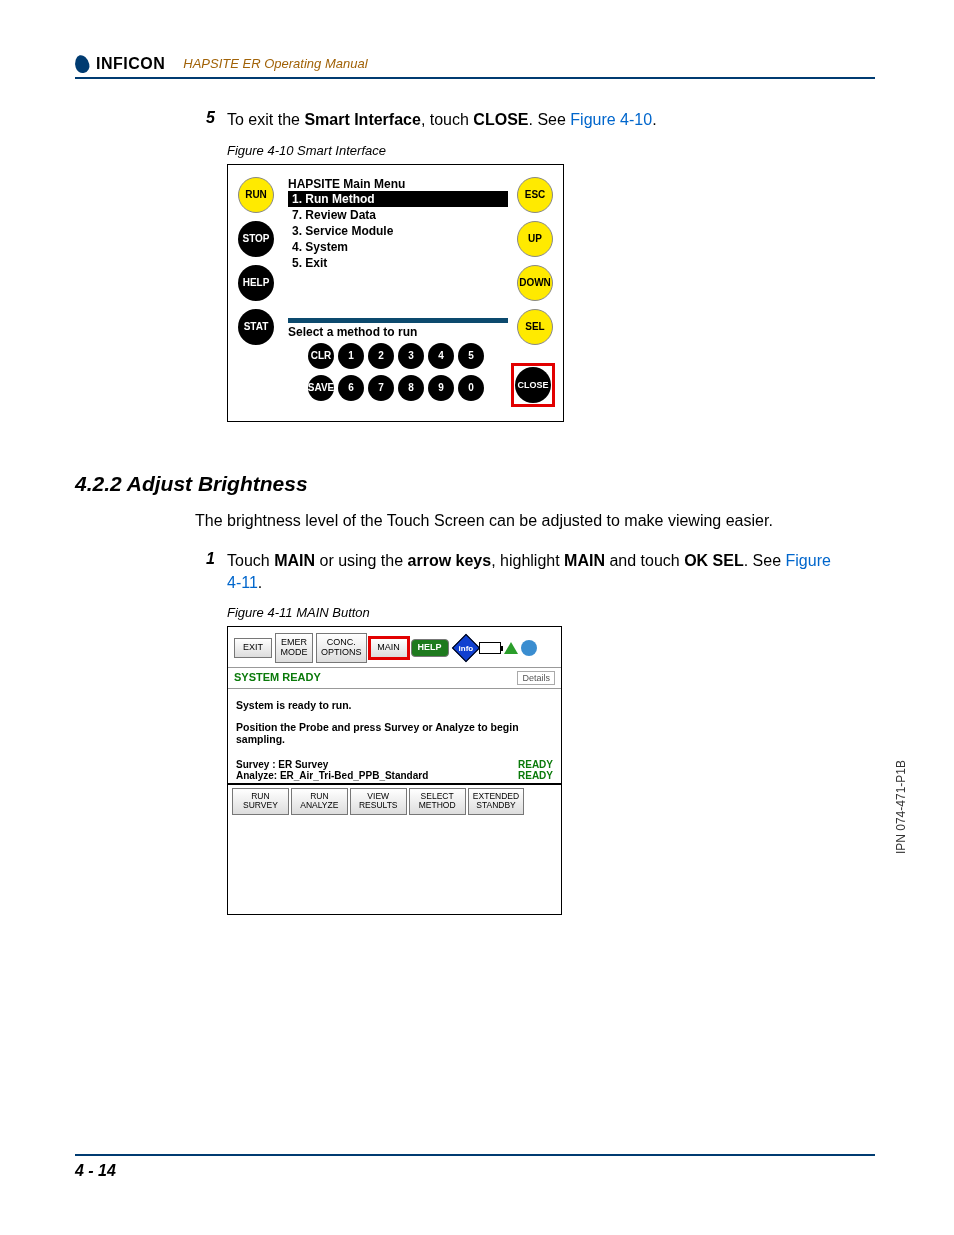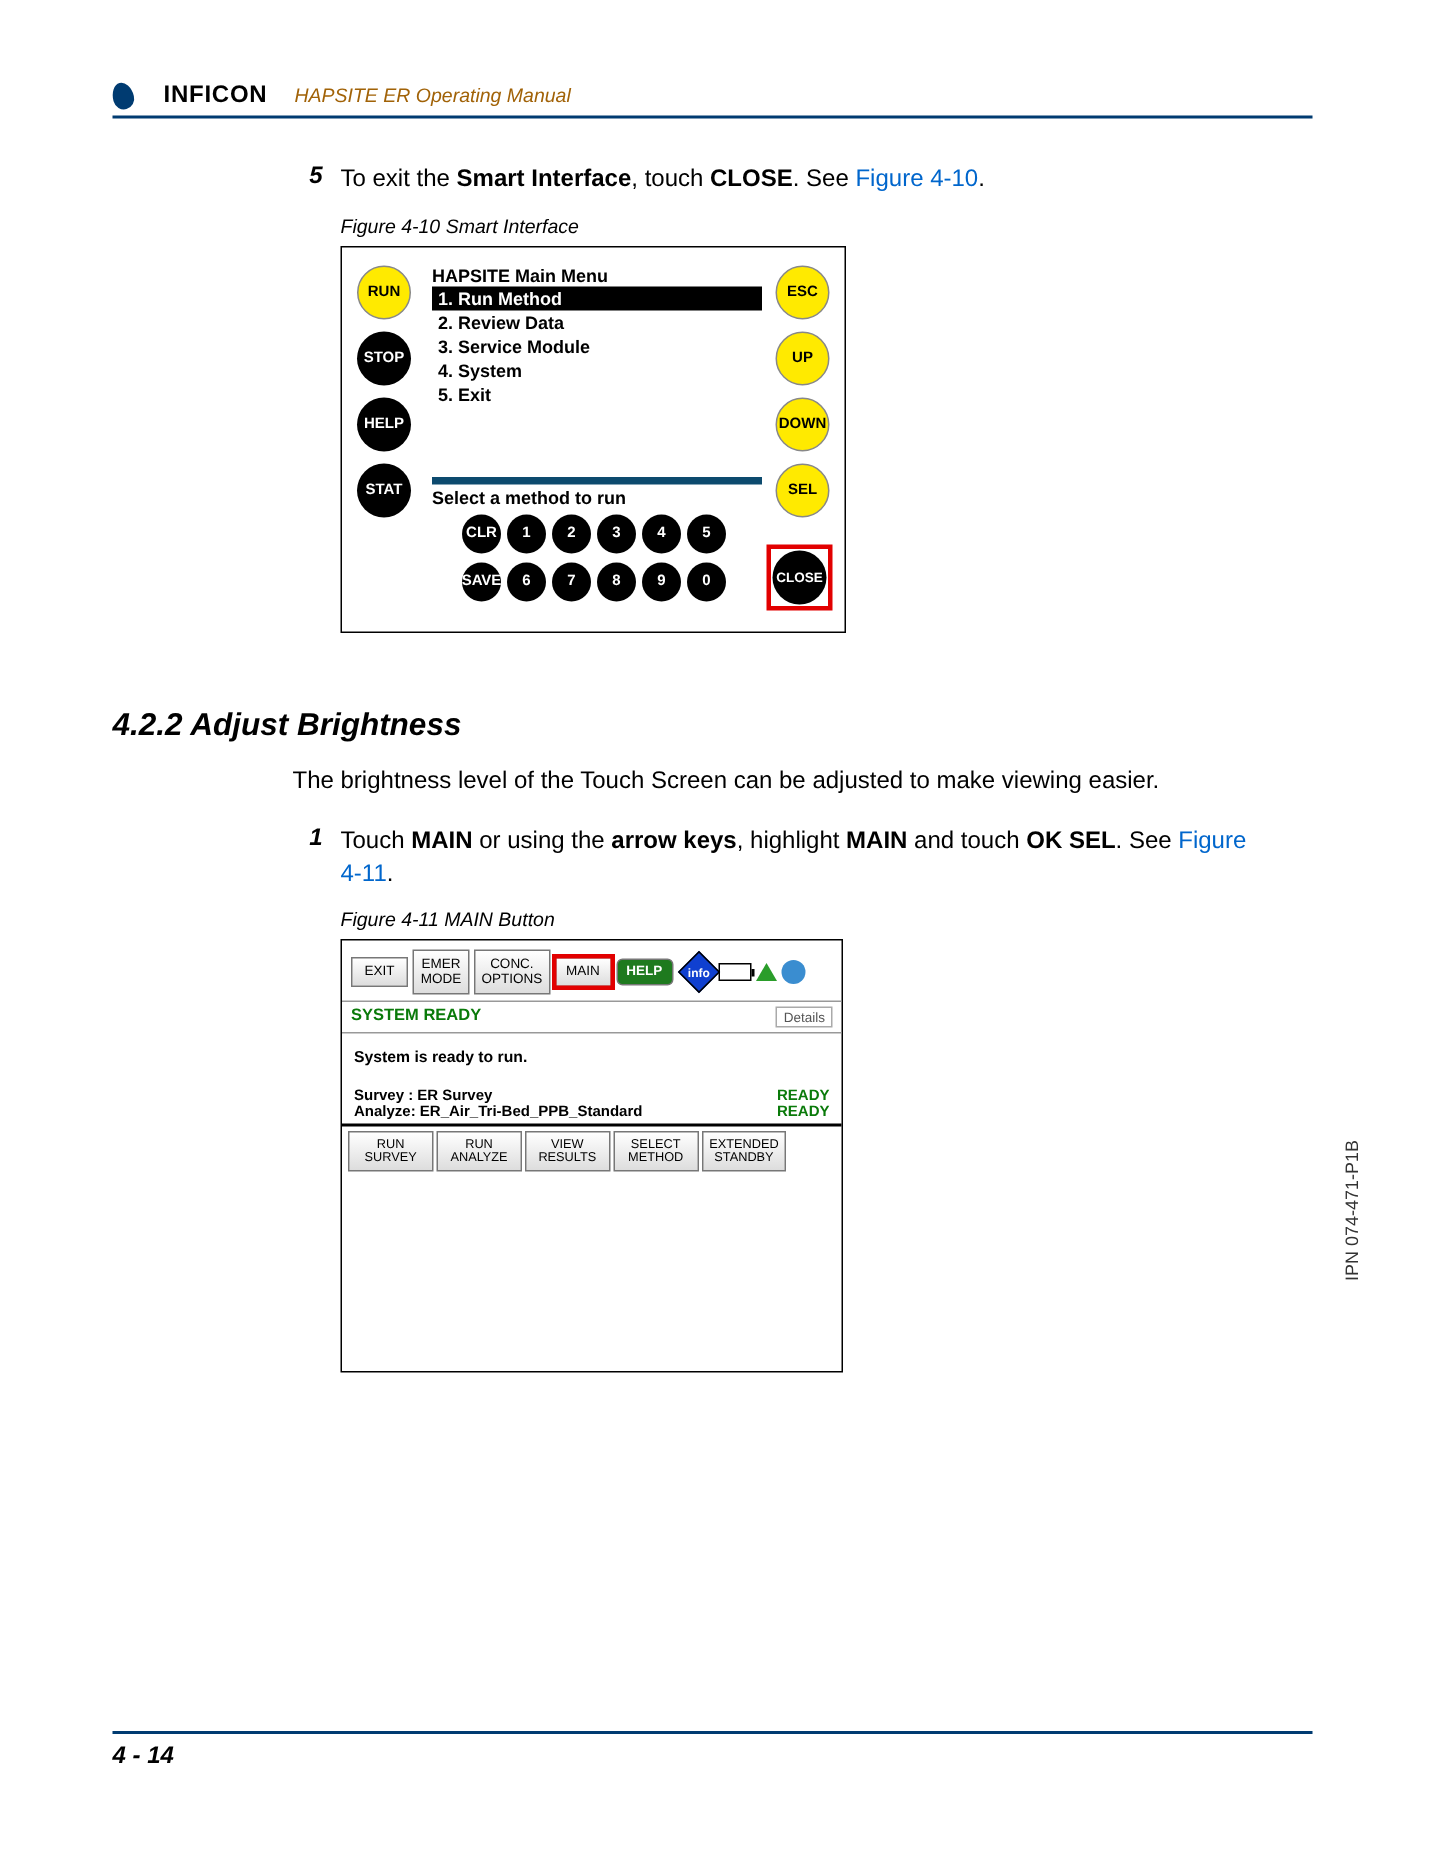--- a/index.html
+++ b/index.html
@@ -17,21 +17,21 @@
     top: 55px;
     width: 800px;
   }
   .header {
     border-bottom: 2px solid #003b71;
     padding-bottom: 4px;
     display: flex;
     align-items: flex-end;
     gap: 10px;
   }
-  .logo { display: flex; align-items: flex-start; gap: 20px; }
+  .logo { display: flex; align-items: flex-start; gap: 7px; }
   .logo-mark {
     width: 14px; height: 18px;
     background: #003b71;
     border-radius: 50% 50% 50% 50% / 60% 60% 40% 40%;
     transform: rotate(-15deg);
   }
   .logo-text { font-weight: bold; font-size: 16px; letter-spacing: 0.5px; color:#000; }
   .manual-title { font-style: italic; font-size: 13px; color: #a16207; margin-left: 8px; padding-bottom:2px;}
   .content { margin-top: 30px; margin-left: 120px; width: 640px; }
   .step-row { display: flex; gap: 12px; margin-bottom: 10px; }
@@ -153,21 +153,21 @@
       </div>
       <div class="rcol">
         <div class="btn-round yellow">ESC</div>
         <div class="btn-round yellow">UP</div>
         <div class="btn-round yellow">DOWN</div>
         <div class="btn-round yellow">SEL</div>
       </div>
       <div class="menu">
         <div class="menu-title">HAPSITE Main Menu</div>
         <div class="menu-item sel">1. Run Method</div>
-        <div class="menu-item">2. Review Data</div>
+        <div class="menu-item">7. Review Data</div>
         <div class="menu-item">3. Service Module</div>
         <div class="menu-item">4. System</div>
         <div class="menu-item">5. Exit</div>
       </div>
       <div class="prompt">Select a method to run</div>
       <div class="keypad">
         <div class="kprow">
           <div class="kp">CLR</div>
           <div class="kp">1</div>
           <div class="kp">2</div>
@@ -218,20 +218,21 @@
           <div class="tri"></div>
           <div class="globe"></div>
         </div>
       </div>
       <div class="sysready-row">
         <span class="sysready">SYSTEM READY</span>
         <span class="details">Details</span>
       </div>
       <div class="mbody">
         <div class="bline">System is ready to run.</div>
+        <div class="bline">Position the Probe and press Survey or Analyze to begin sampling.</div>
       </div>
       <div class="surv-row">
         <span>Survey : ER Survey</span>
         <span class="ready-g">READY</span>
       </div>
       <div class="surv-row" style="border-bottom:1px solid #000; padding-bottom:2px;">
         <span>Analyze: ER_Air_Tri-Bed_PPB_Standard</span>
         <span class="ready-g">READY</span>
       </div>
       <div class="bbtns">

